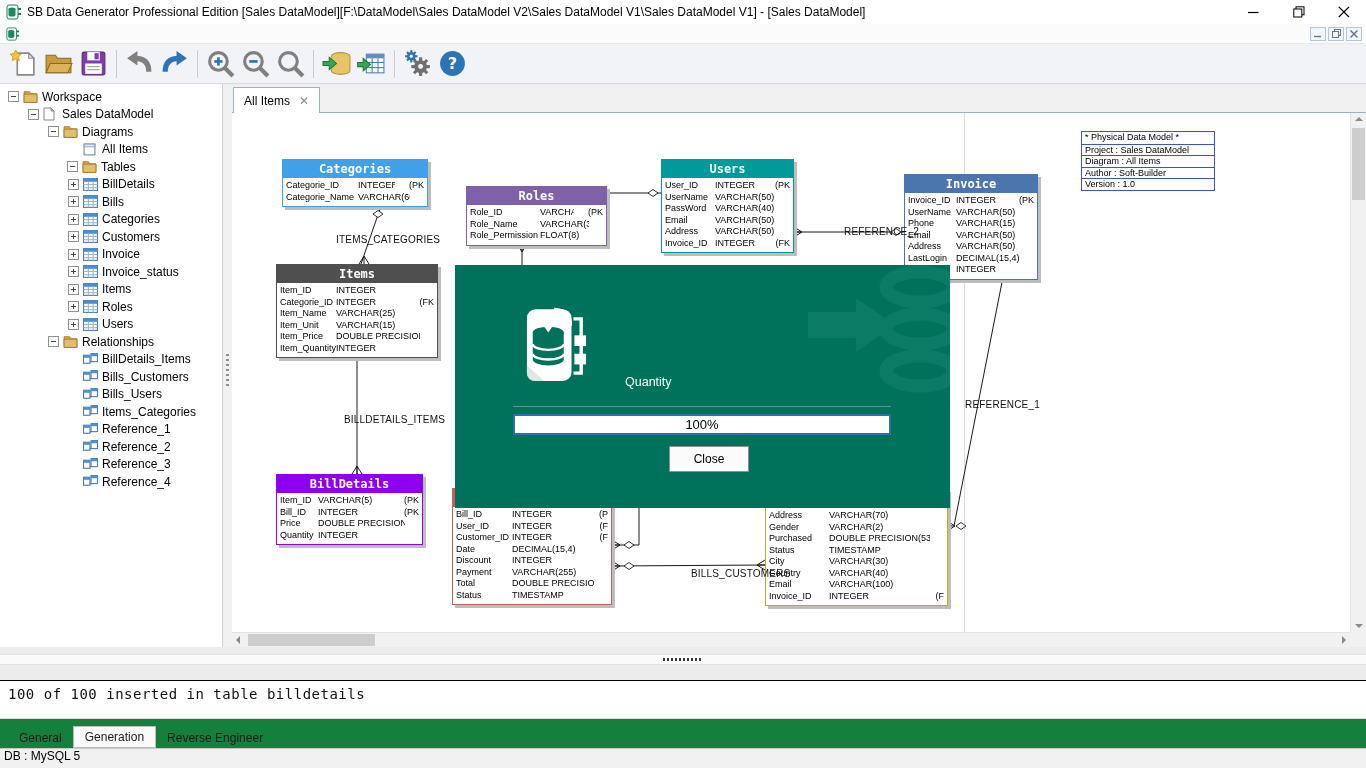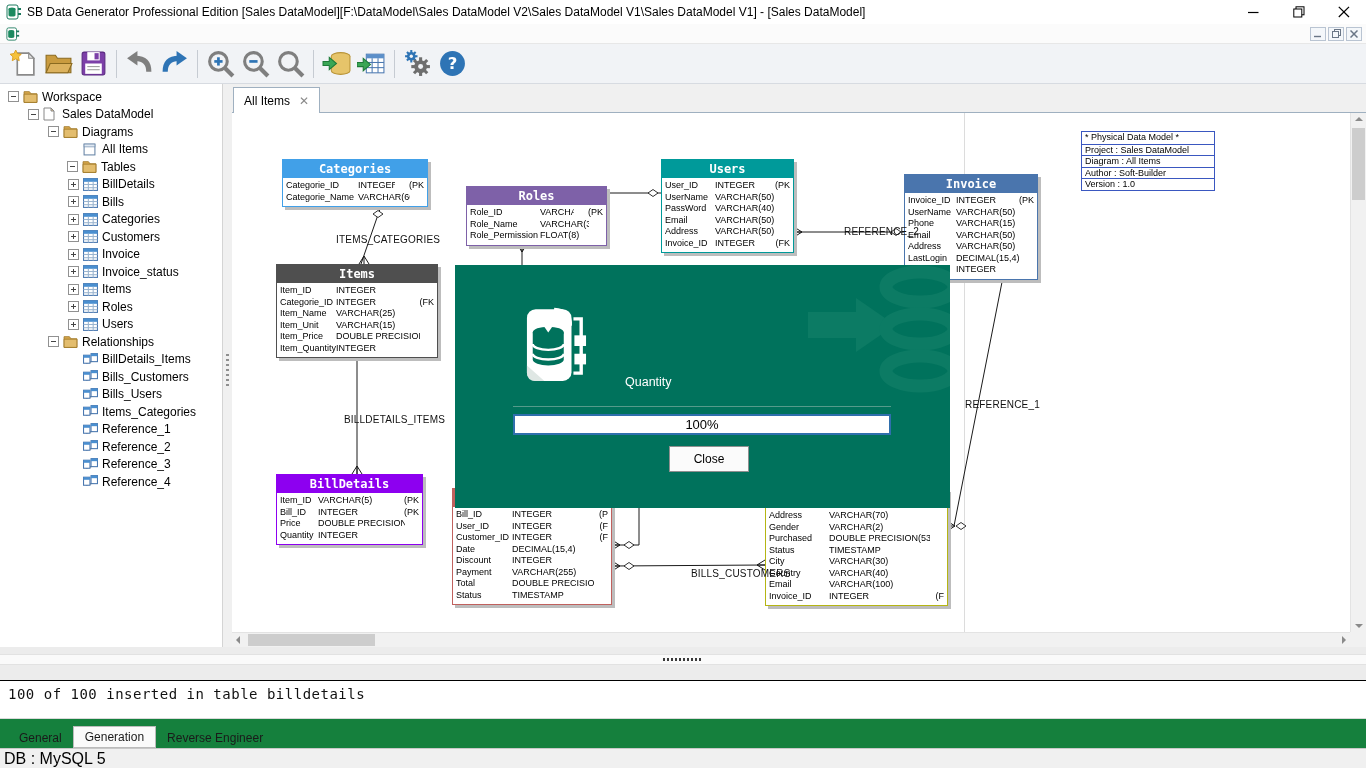--- a/index.html
+++ b/index.html
@@ -83,22 +83,22 @@
                   background:repeating-linear-gradient(90deg,#3a3a3a 0 2px,transparent 2px 4px); }
 
   .logpanel { height:38px; background:#fff; border-top:1px solid #000000; font-family:"DejaVu Sans Mono",monospace;
               font-size:14px; letter-spacing:.5px; padding:5px 8px; color:#111; }
 
   .bottomtabs { height:30px; background:#15803d; border-top:1px solid #dadada; display:flex; align-items:flex-end;
                 padding:3px 0 0 8px; gap:0; }
   .btab { font-size:12px; padding:3px 11px; color:#1a1a1a; cursor:default; }
   .btab.active { background:#fafafa; border:1px solid #bbb; }
 
-  .statusbar { height:20px; background:#f0f0f0; border-top:1px solid #c8c8c8; font-size:16px; display:flex;
-               align-items:flex-end; padding-left:4px; }
+  .statusbar { height:20px; background:#f0f0f0; border-top:1px solid #c8c8c8; font-size:12px; display:flex;
+               align-items:flex-start; padding-left:4px; }
 
   
   .dialog { position:absolute; left:455px; top:265px; width:495px; height:243px; background:#00725c; z-index:50; overflow:hidden; }
   .dlg-wm { position:absolute; right:0; top:0; }
   .dlg-icon { position:absolute; left:70px; top:42px; }
   .dlg-status { position:absolute; left:170px; top:110px; color:#fff; font-size:12.5px; }
   .dlg-sep { position:absolute; left:58px; top:141px; width:378px; height:1px; background:#79ac9f; opacity:.7; }
   .dlg-progress { position:absolute; left:58px; top:149px; width:378px; height:21px; background:#fff;
                   border:2px solid #2f6fad; display:flex; align-items:center; justify-content:center;
                   font-size:13px; color:#000; }

